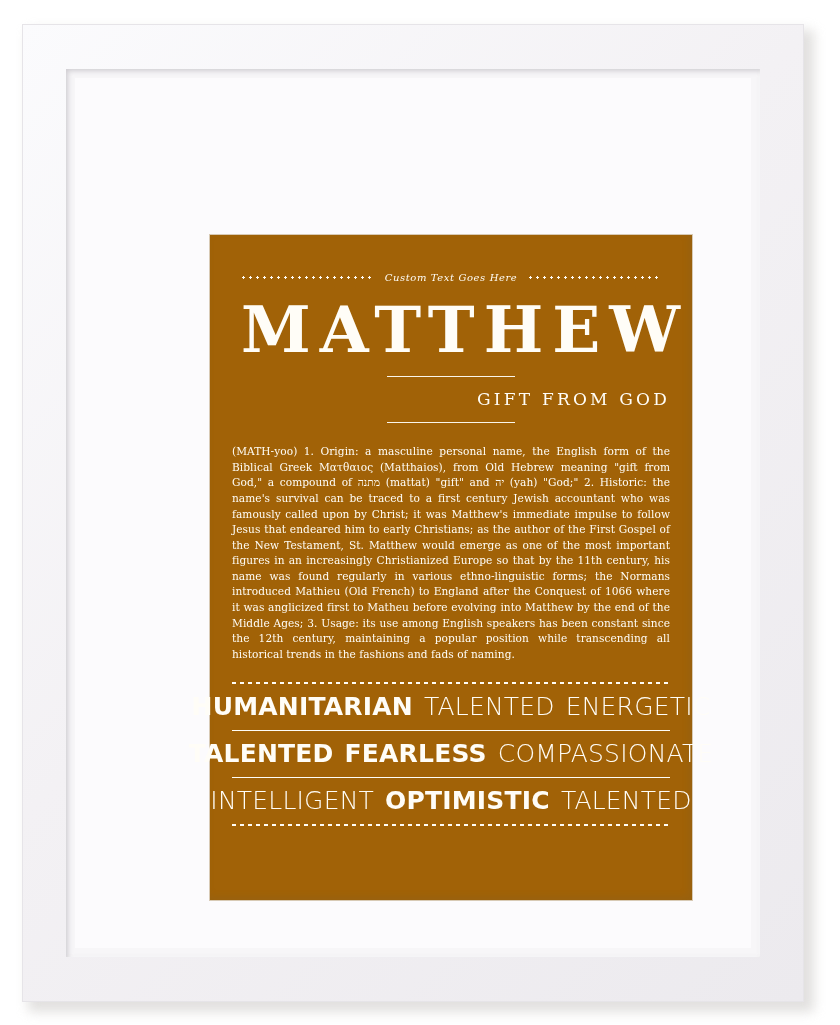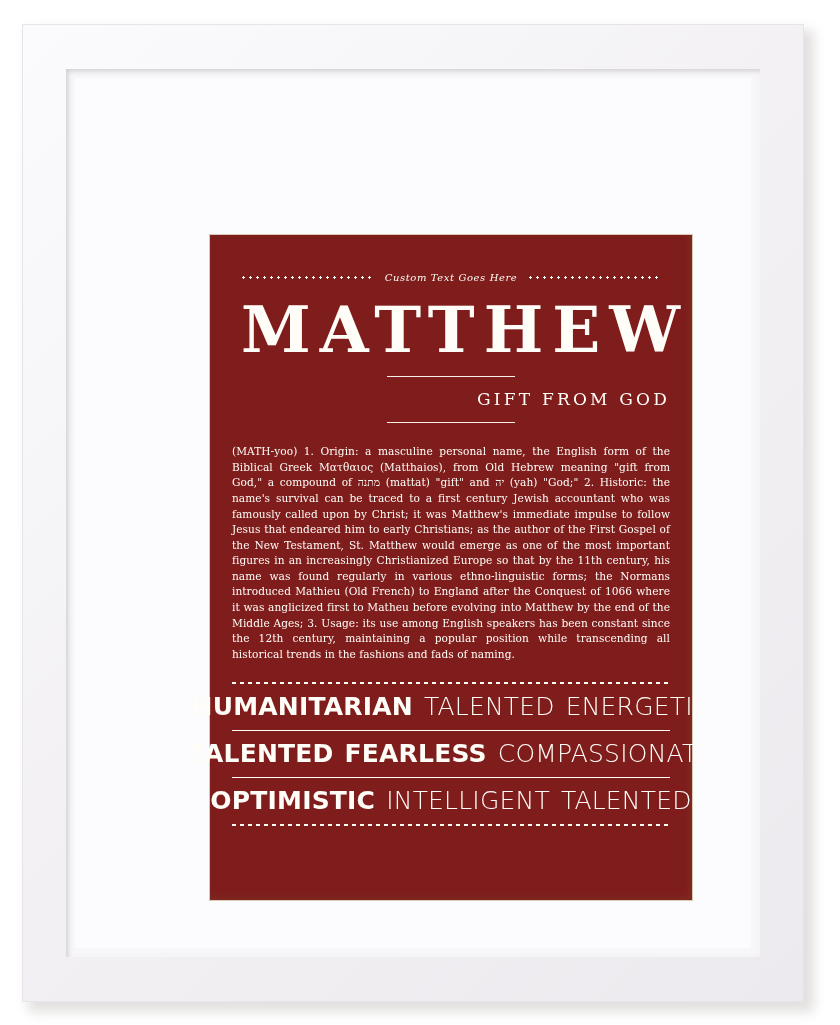--- a/index.html
+++ b/index.html
@@ -67,21 +67,21 @@
     background: #fcfbfd;
   }
 
   
   #art-print {
     position: absolute;
     left: 135px;
     top: 157px;
     width: 482px;
     height: 665px;
-    background: #7f1d1d;
+    background: #a16207;
     box-shadow: 0 0 0 1px rgba(150,112,45,.35),
                 -3px -3px 7px rgba(120,95,50,.22) inset;
     box-sizing: border-box;
     padding: 22px 22px 14px 22px;
     color: #fffdf7;
   }
 
   
   .top-row {
     display: flex;
@@ -222,22 +222,22 @@
 
           <div class="trait-line">
             <span class="trait bold">TALENTED</span>
             <span class="trait bold">FEARLESS</span>
             <span class="trait light">COMPASSIONATE</span>
           </div>
 
           <div class="solidrule"></div>
 
           <div class="trait-line">
+            <span class="trait light">INTELLIGENT</span>
             <span class="trait bold">OPTIMISTIC</span>
-            <span class="trait light">INTELLIGENT</span>
             <span class="trait light">TALENTED</span>
           </div>
 
           <div class="dashrule"></div>
         </div>
 
       </div>
 
     </div>
   </div>

